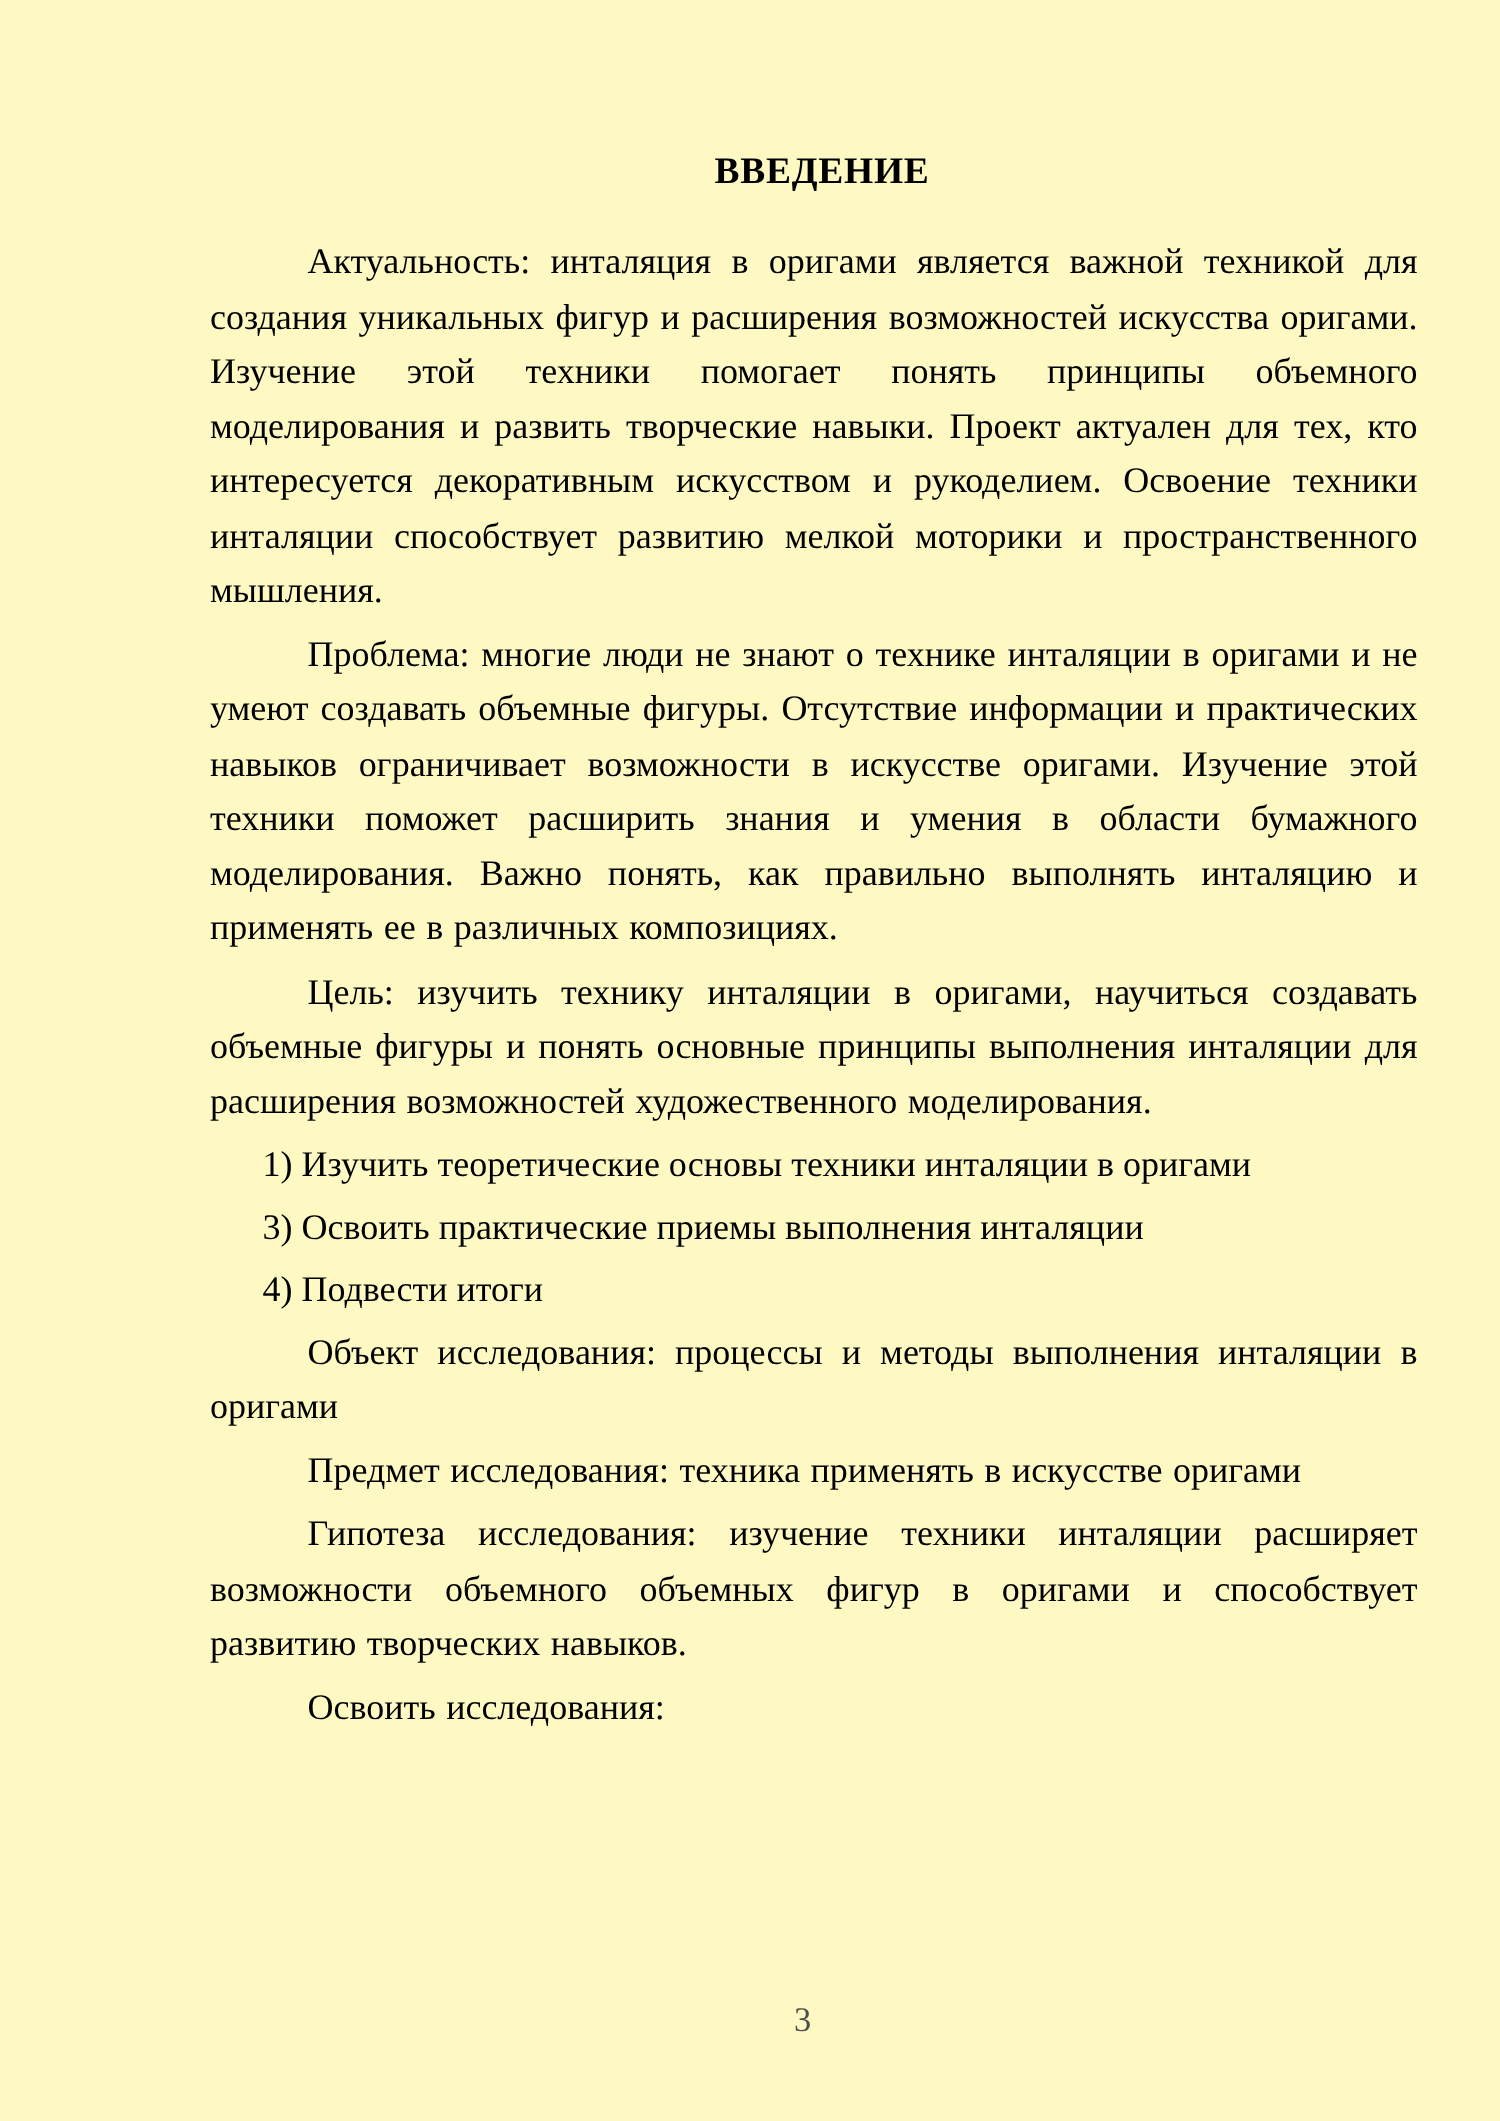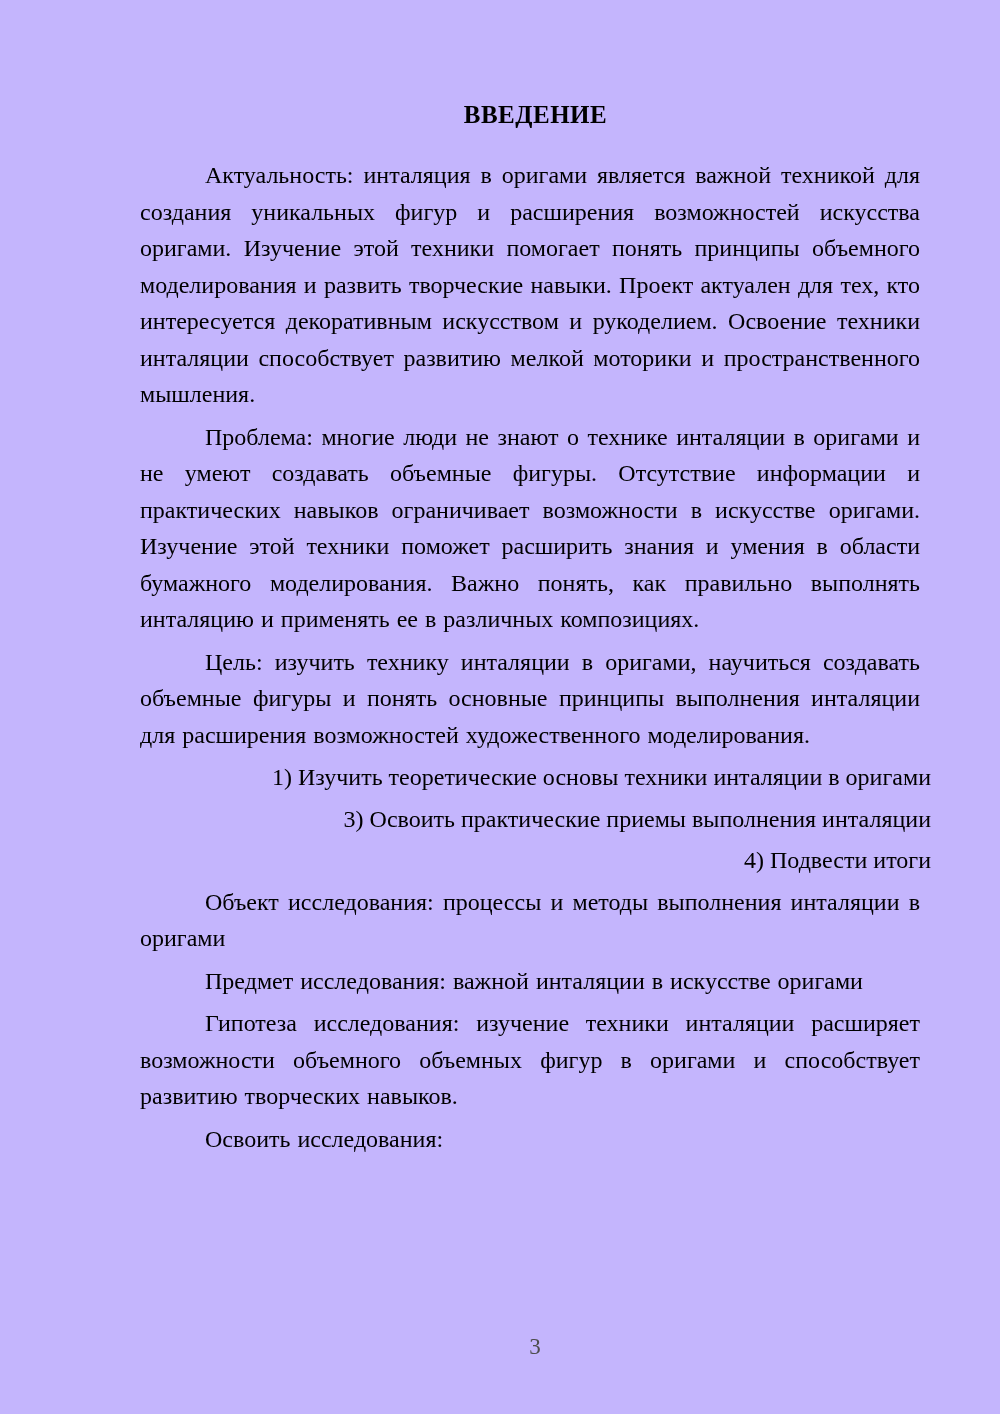--- a/index.html
+++ b/index.html
@@ -12,43 +12,43 @@
     width: 1000px;
     height: 1414px;
     font-family: "Liberation Serif", "DejaVu Serif", serif;
     color: #000000;
     overflow: hidden;
   }
   .page {
     position: relative;
     width: 1000px;
     height: 1414px;
-    padding: 97px 69px 0 140px;
-    background: #c4b5fd;
+    padding: 97px 44px 0 140px;
+    background: #fef9c3;
   }
   .doc-title {
     font-size: 25px;
     font-weight: bold;
     line-height: 36px;
     text-align: center;
     margin: 0 0 24px 0;
     letter-spacing: 0.5px;
   }
   p.body-par {
     font-size: 24px;
     line-height: 36.5px;
     text-align: justify;
     text-indent: 65px;
     margin: 0 11px 6px 0;
     word-spacing: 1px;
   }
   p.task-par {
     font-size: 24px;
     line-height: 36.5px;
-    text-align: right;
+    text-align: left;
     text-indent: 35px;
     margin: 0 0 5px 0;
   }
   .page-number {
     position: absolute;
     left: 140px;
     top: 1332px;
     width: 790px;
     text-align: center;
     font-size: 23px;
@@ -71,21 +71,21 @@
 
 
   <div>
     <p class="task-par">1) Изучить теоретические основы техники инталяции в оригами</p>
     <p class="task-par">3) Освоить практические приемы выполнения инталяции</p>
     <p class="task-par">4) Подвести итоги</p>
   </div>
 
   <p class="body-par">Объект исследования: процессы и методы выполнения инталяции в оригами</p>
 
-  <p class="body-par">Предмет исследования: важной инталяции в искусстве оригами</p>
+  <p class="body-par">Предмет исследования: техника применять в искусстве оригами</p>
 
   <p class="body-par">Гипотеза исследования: изучение техники инталяции расширяет возможности объемного объемных фигур в оригами и способствует развитию творческих навыков.</p>
 
   <p class="body-par">Освоить исследования:</p>
 
   <div class="page-number">3</div>
 
 </div>
 
 </body></html>

